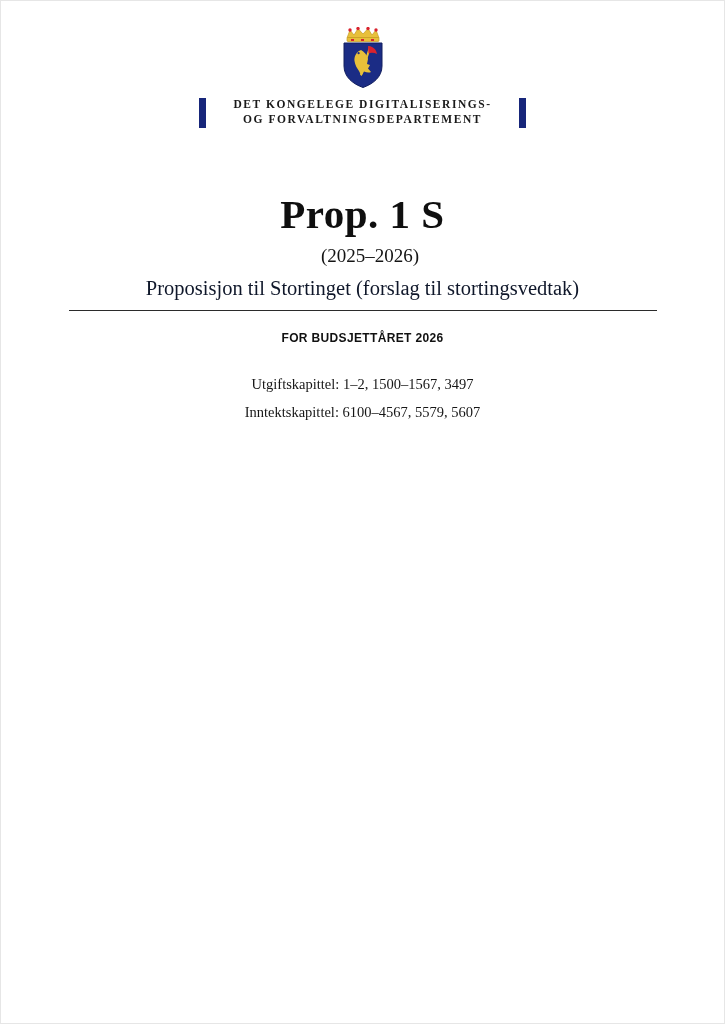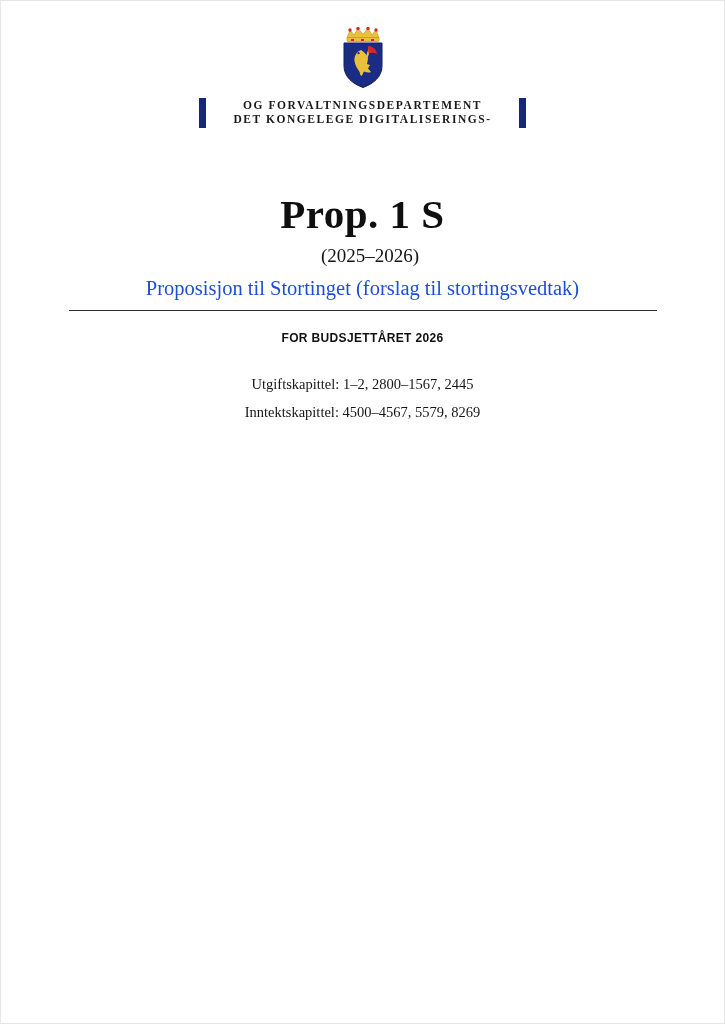--- a/index.html
+++ b/index.html
@@ -94,21 +94,21 @@
   }
   .years {
     margin-top: 9px;
     font-size: 19px;
     color: #141414;
     padding-left: 15px;
   }
   .subtitle {
     margin-top: 10px;
     font-size: 20.5px;
-    color: #1d4ed8;
+    color: #0f172a;
   }
 
   .rule {
     width: 588px;
     height: 1px;
     background: #2b2b2b;
     margin: 10px auto 0 auto;
   }
 
   .budget-year {
@@ -166,34 +166,34 @@
           <rect x="27.5" y="19" width="2.1" height="30" rx="0.8" transform="rotate(18 28.5 34)" fill="#e8c03a"></rect>
           <path d="M31 19 C36 19.5 39.5 22.5 40 27 C37 25.5 33.5 25.5 31.5 26.5 Z" fill="#d9232e"></path>
         </g>
       </svg>
     </div>
 
     <div class="dept-name">
       <div class="dept-lines">
         <span class="bar left"></span>
         <span class="bar right"></span>
+        <div class="dept-line">DET KONGELEGE DIGITALISERINGS-</div>
         <div class="dept-line second">OG FORVALTNINGSDEPARTEMENT</div>
-        <div class="dept-line">DET KONGELEGE DIGITALISERINGS-</div>
       </div>
     </div>
   </div>
 
   <div class="title-block">
     <div class="main-title">Prop. 1 S</div>
     <div class="years">(2025–2026)</div>
     <div class="subtitle">Proposisjon til Stortinget (forslag til stortingsvedtak)</div>
   </div>
 
   <div class="rule"></div>
 
   <div class="budget-year">FOR BUDSJETTÅRET 2026</div>
 
   <div class="chapters">
-    <div class="chapter-line">Utgiftskapittel: 1–2, 2800–1567, 2445</div>
-    <div class="chapter-line">Inntektskapittel: 4500–4567, 5579, 8269</div>
+    <div class="chapter-line">Utgiftskapittel: 1–2, 1500–1567, 3497</div>
+    <div class="chapter-line">Inntektskapittel: 6100–4567, 5579, 5607</div>
   </div>
 
 </div>
 
 </body></html>

